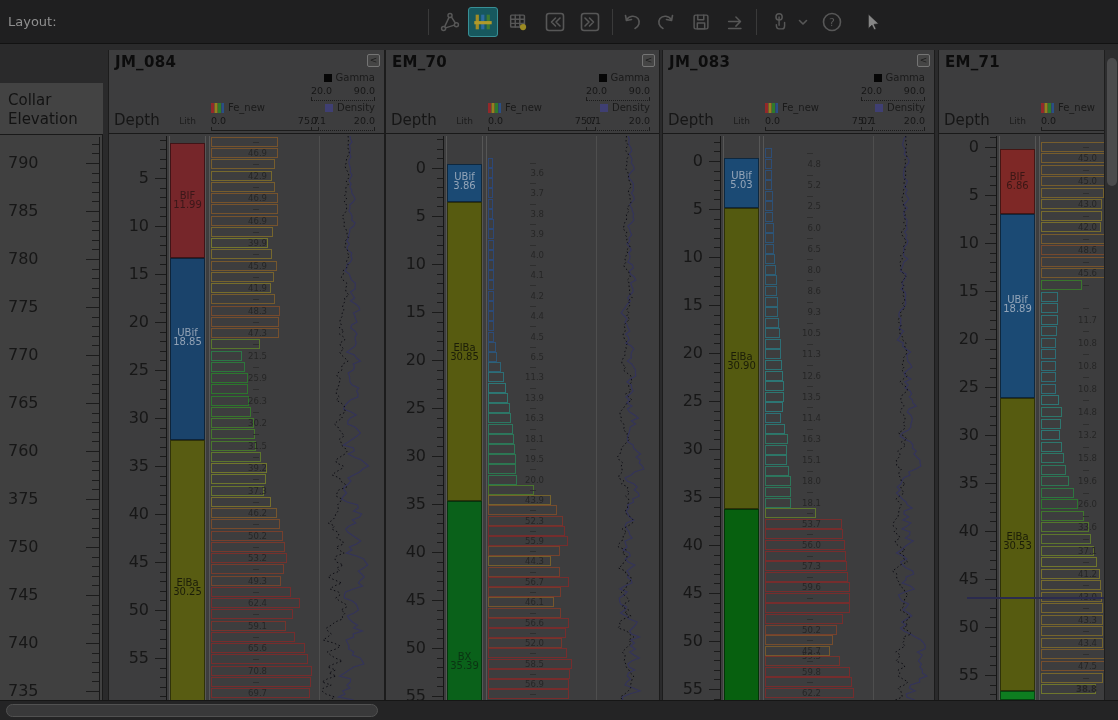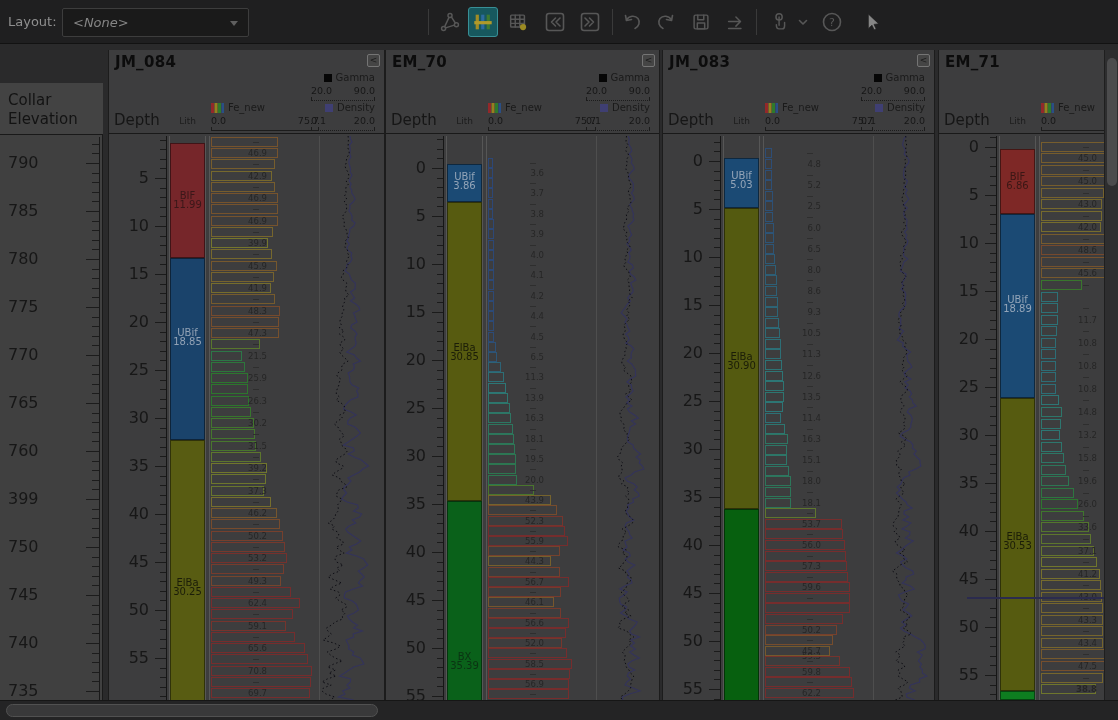--- a/index.html
+++ b/index.html
@@ -964,21 +964,21 @@
     <div>Collar</div>
     <div>Elevation</div>
   </div>
 <div class="t-elabel" style="position: absolute; left: 8px; top: 70px; width: 40px;">790</div>
     <div class="t-elabel" style="position: absolute; left: 8px; top: 118px; width: 40px;">785</div>
     <div class="t-elabel" style="position: absolute; left: 8px; top: 166px; width: 40px;">780</div>
     <div class="t-elabel" style="position: absolute; left: 8px; top: 214px; width: 40px;">775</div>
     <div class="t-elabel" style="position: absolute; left: 8px; top: 262px; width: 40px;">770</div>
     <div class="t-elabel" style="position: absolute; left: 8px; top: 310px; width: 40px;">765</div>
     <div class="t-elabel" style="position: absolute; left: 8px; top: 358px; width: 40px;">760</div>
-    <div class="t-elabel" style="position: absolute; left: 8px; top: 406px; width: 40px;">399</div>
+    <div class="t-elabel" style="position: absolute; left: 8px; top: 406px; width: 40px;">375</div>
     <div class="t-elabel" style="position: absolute; left: 8px; top: 454px; width: 40px;">750</div>
     <div class="t-elabel" style="position: absolute; left: 8px; top: 502px; width: 40px;">745</div>
     <div class="t-elabel" style="position: absolute; left: 8px; top: 550px; width: 40px;">740</div>
     <div class="t-elabel" style="position: absolute; left: 8px; top: 598px; width: 40px;">735</div>
     <div style="position: absolute; left: 99px; top: 54px; width: 1px; height: 563px; background: rgb(26, 26, 26);"></div>
     <div style="position: absolute; left: 92px; top: 60.8px; width: 7px; height: 1px; background: rgb(28, 28, 28);"></div>
     <div style="position: absolute; left: 92px; top: 70.4px; width: 7px; height: 1px; background: rgb(28, 28, 28);"></div>
     <div style="position: absolute; left: 86px; top: 80px; width: 13px; height: 1px; background: rgb(28, 28, 28);"></div>
     <div style="position: absolute; left: 92px; top: 89.6px; width: 7px; height: 1px; background: rgb(28, 28, 28);"></div>
     <div style="position: absolute; left: 92px; top: 99.2px; width: 7px; height: 1px; background: rgb(28, 28, 28);"></div>
@@ -1032,24 +1032,20 @@
     <div style="position: absolute; left: 86px; top: 560px; width: 13px; height: 1px; background: rgb(28, 28, 28);"></div>
     <div style="position: absolute; left: 92px; top: 569.6px; width: 7px; height: 1px; background: rgb(28, 28, 28);"></div>
     <div style="position: absolute; left: 92px; top: 579.2px; width: 7px; height: 1px; background: rgb(28, 28, 28);"></div>
     <div style="position: absolute; left: 92px; top: 588.8px; width: 7px; height: 1px; background: rgb(28, 28, 28);"></div>
     <div style="position: absolute; left: 92px; top: 598.4px; width: 7px; height: 1px; background: rgb(28, 28, 28);"></div>
     <div style="position: absolute; left: 86px; top: 608px; width: 13px; height: 1px; background: rgb(28, 28, 28);"></div>
   </div>
 
 <div id="toolbar">
   <span class="tb-label">Layout:</span>
-  <div id="layout-select">
-    <span>&lt;None&gt;</span>
-    <span class="sel-chev"></span>
-  </div>
   <div class="tb-sep" style="left:428px"></div>
   <div class="tbi" style="left:436px">
     <svg width="22" height="22" viewBox="0 0 24 24">
         <circle cx="5" cy="19" r="2.2"></circle>
         <circle cx="12" cy="5" r="2.2"></circle>
         <circle cx="19" cy="15" r="2.2"></circle>
         <path d="M6.2 17 L10.8 7.2 M13.5 6.5 L17.6 12.8 M7.2 18.4 L16.7 15.4"></path>
       </svg>
   </div>
   <div class="tbi active" style="left:468px">

